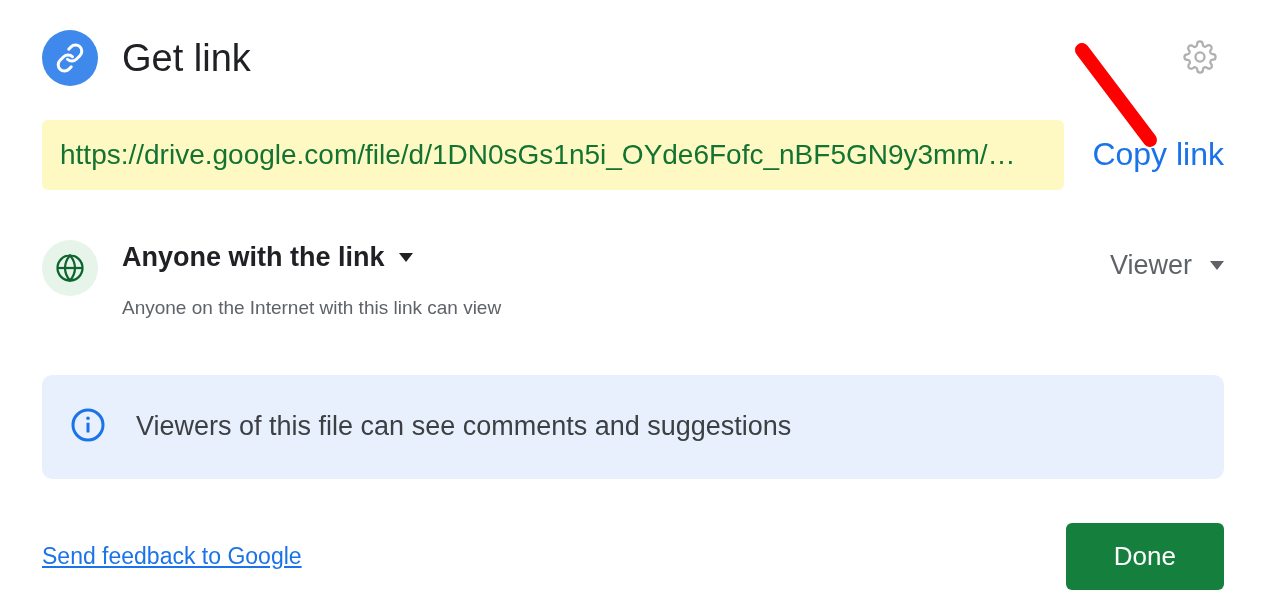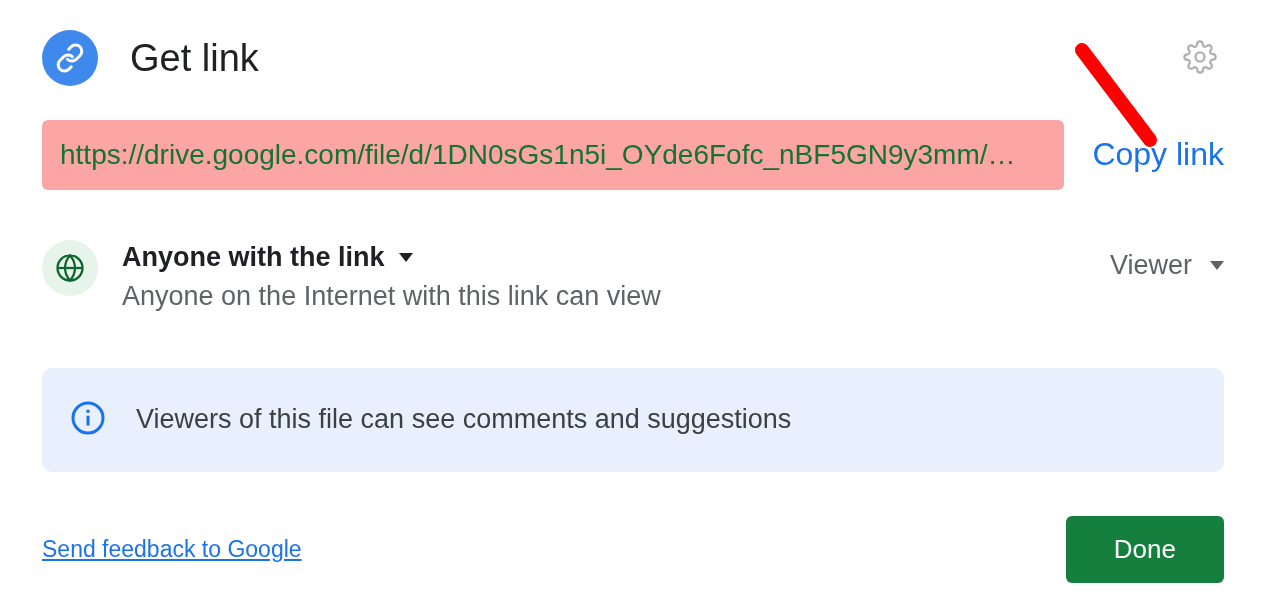--- a/index.html
+++ b/index.html
@@ -7,42 +7,42 @@
     .card {
       width: 1266px;
       height: 600px;
       background: #fff;
       padding: 30px 42px 24px 42px;
       position: relative;
     }
     .header {
       display: flex;
       align-items: center;
-      gap: 32px;
+      gap: 24px;
       margin-bottom: 34px;
     }
     .link-badge {
       width: 56px; height: 56px; border-radius: 50%;
       background: #3f89ec; display: flex; align-items: center; justify-content: center;
       flex-shrink: 0;
     }
     .title {
       font-size: 38px; color: #202124; font-weight: 400;
       flex: 1;
     }
     .gear-btn {
       width: 48px; height: 48px; display: flex; align-items: center; justify-content: center;
       background: none; border: none; cursor: pointer; border-radius: 50%;
     }
     .url-row {
       display: flex; align-items: center; gap: 28px; margin-bottom: 50px;
     }
     .url-box {
       flex: 1;
-      background: #fca5a5;
+      background: #fef9c3;
       border-radius: 6px;
       padding: 18px 20px 18px 18px;
       font-size: 28px;
       color: #137333;
       white-space: nowrap; overflow: hidden; text-overflow: ellipsis;
       line-height: 1.2;
     }
     .copy-link {
       color: #1a73e8;
       font-size: 32px;
@@ -57,21 +57,21 @@
       background: #e6f4ea; display: flex; align-items: center; justify-content: center;
       flex-shrink: 0;
     }
     .scope-col { flex: 1; }
     .scope-select {
       display: inline-flex; align-items: center; gap: 14px;
       font-size: 27px; font-weight: 700; color: #202124;
       background: none; border: none; cursor: pointer; padding: 2px 0 6px 0;
     }
     .scope-desc {
-      font-size: 27px; color: #5f6368; margin-top: 2px;
+      font-size: 19px; color: #5f6368; margin-top: 18px;
     }
     .role-select {
       display: inline-flex; align-items: center; gap: 18px;
       font-size: 27px; color: #5f6368;
       background: none; border: none; cursor: pointer; padding: 6px 0;
       margin-top: 4px;
       text-align: center;
     }
     .info-banner {
       background: #e8f0fe; border-radius: 10px;

